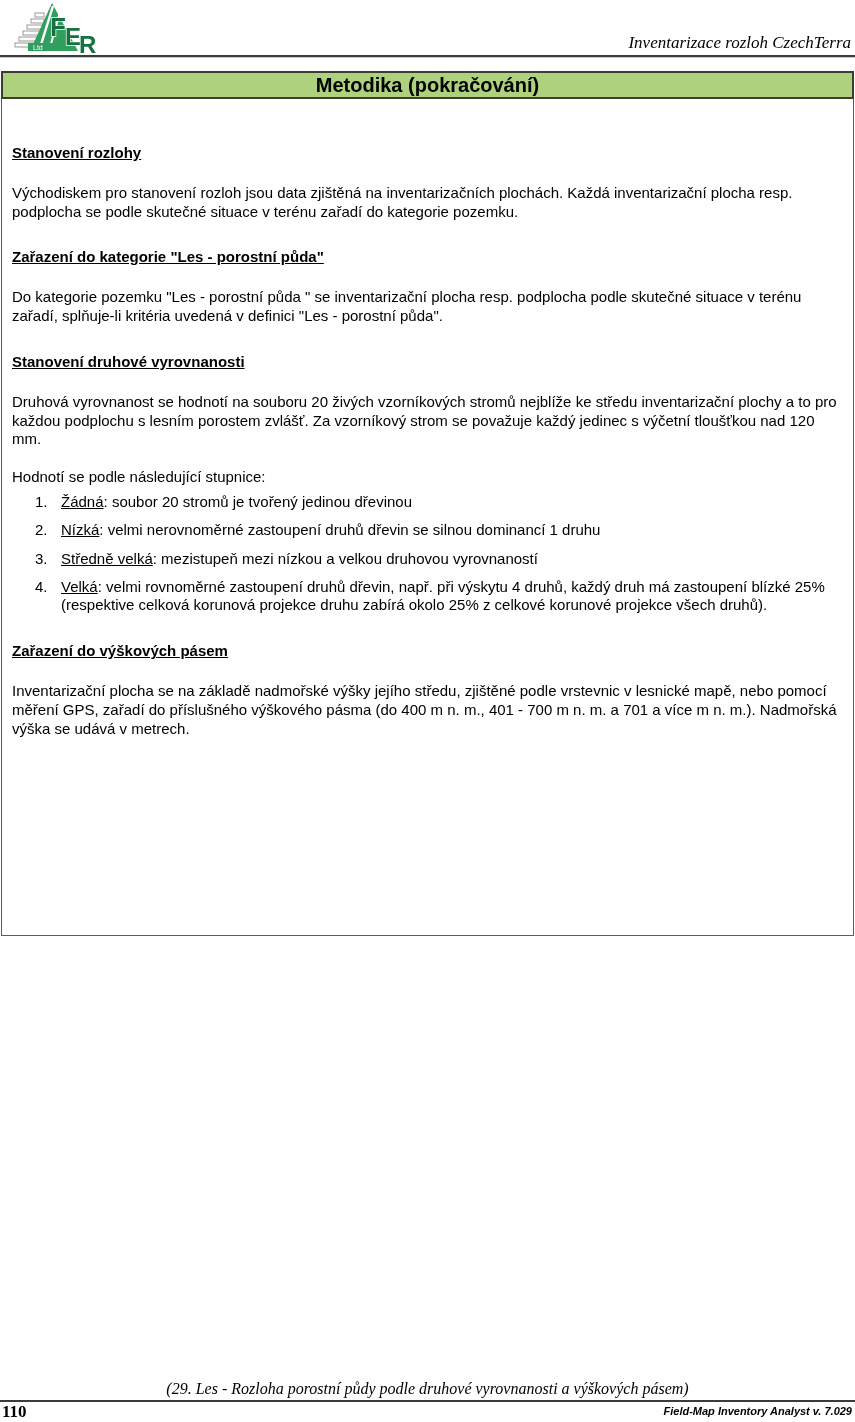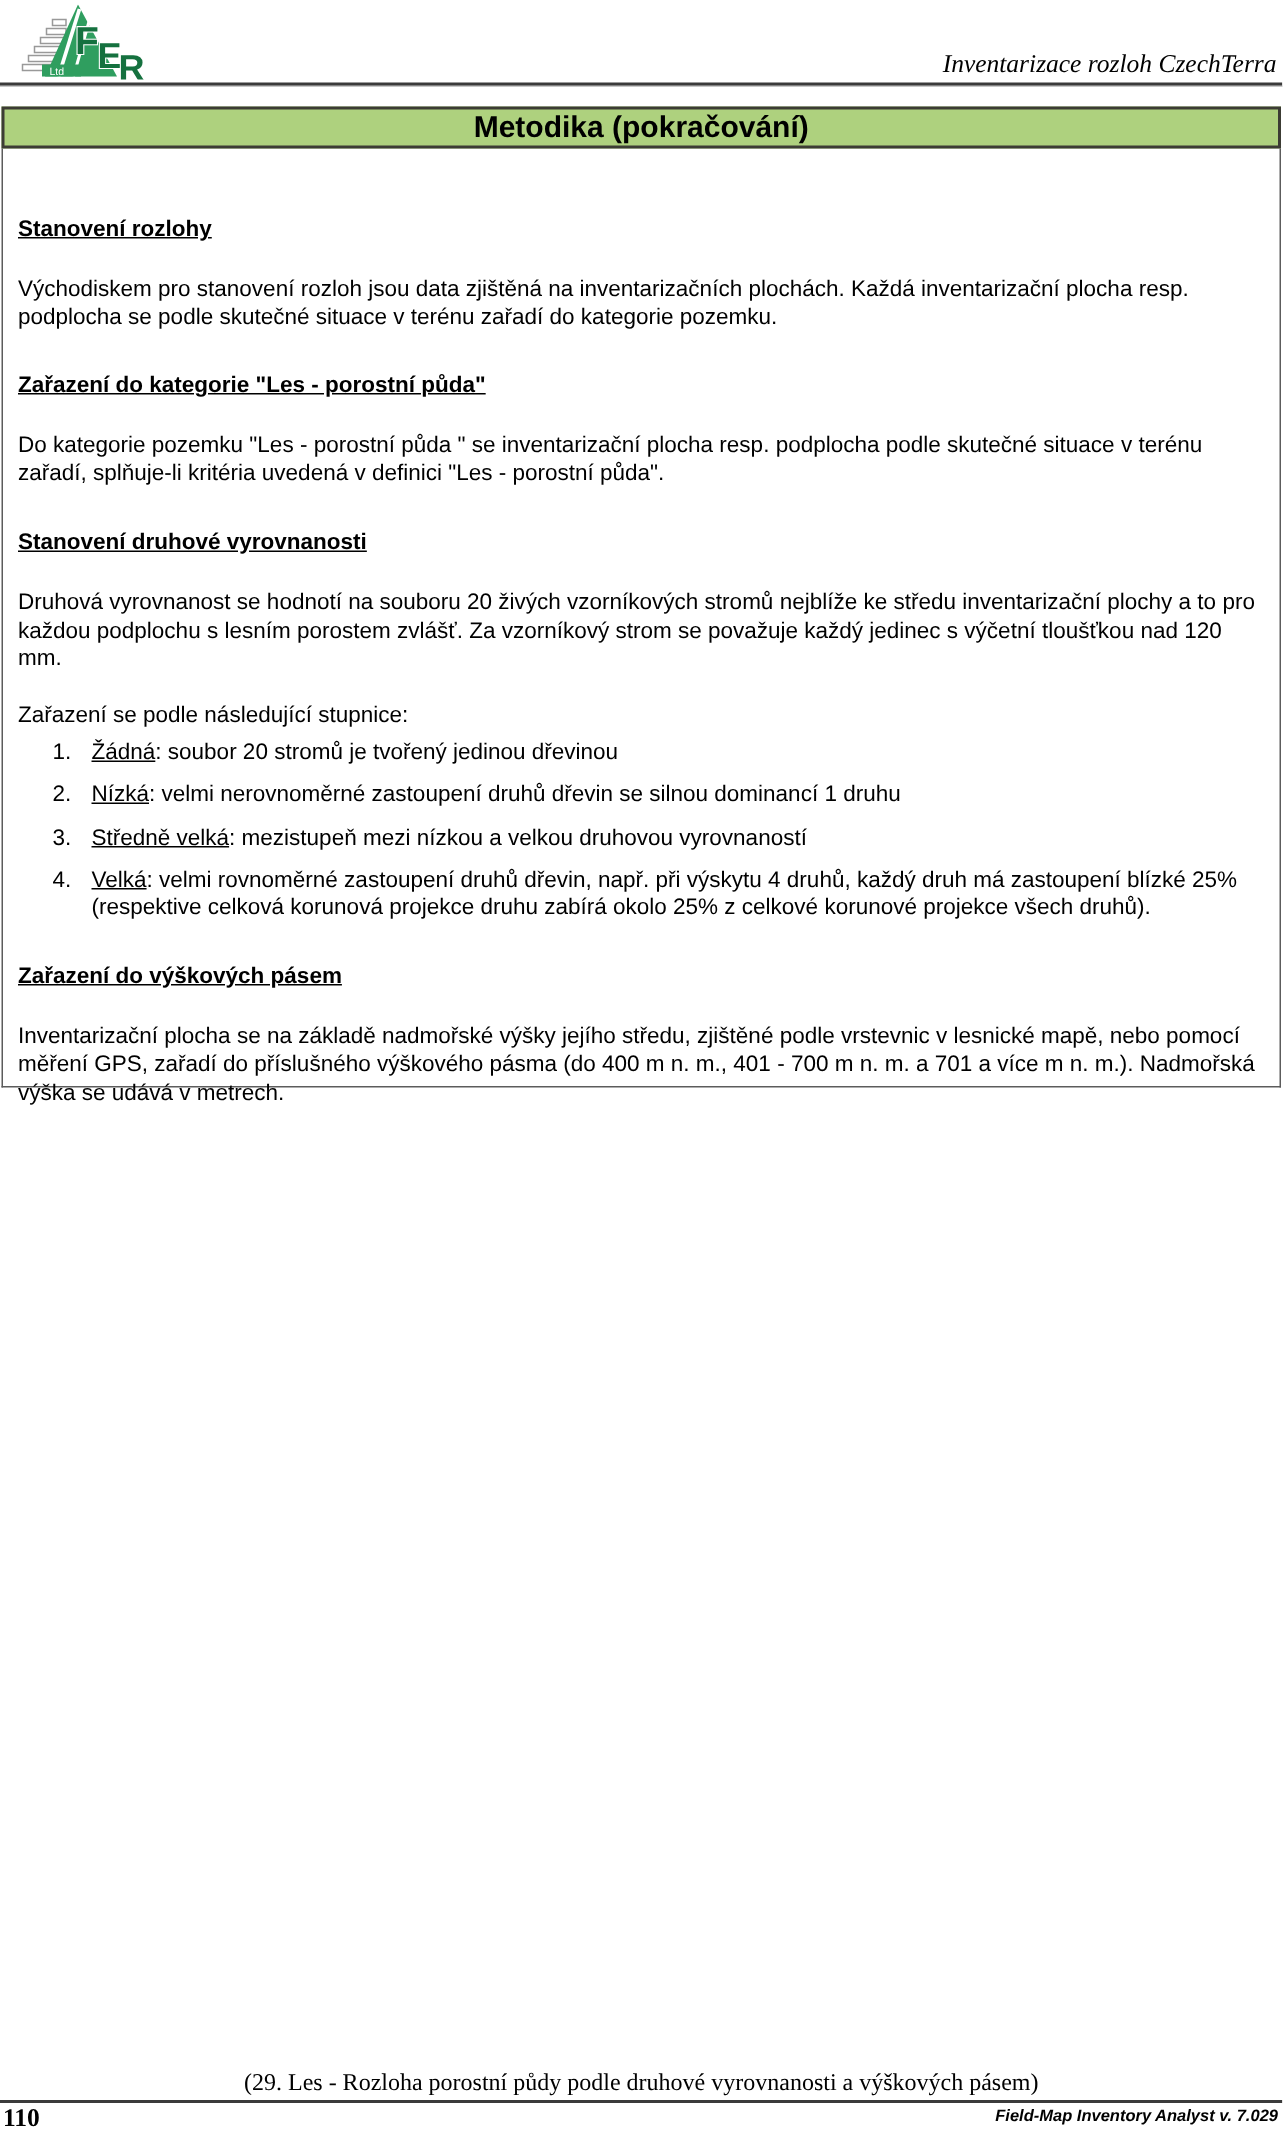--- a/index.html
+++ b/index.html
@@ -23,21 +23,21 @@
   
   .titlebar {
     position:absolute; top:71px; left:1px; right:1px; height:24px;
     background:#aed17e; border:2px solid #3c3c34;
     display:flex; align-items:center; justify-content:center;
     font-weight:bold; font-size:20px;
   }
 
   
   .content-box {
-    position:absolute; top:99px; left:1px; right:1px; height:626px;
+    position:absolute; top:99px; left:1px; right:1px; height:837px;
     border-left:1px solid #5c5c5c; border-right:1px solid #5c5c5c;
     border-bottom:1px solid #5c5c5c;
     padding:44px 10px 0 10px; box-sizing:border-box;
   }
   .content-box h2 {
     font-size:15px; font-weight:bold; text-decoration:underline;
     line-height:19px; margin:26px 0 22px 0;
   }
   .content-box h2:first-child { margin-top:0; }
   .content-box p { font-size:15px; line-height:18.7px; margin:0 0 19px 0; }
@@ -47,21 +47,21 @@
     display:flex; padding-left:23px; margin-bottom:9.5px;
     font-size:15px; line-height:18.7px;
   }
   .li-num { flex:0 0 26px; }
   .li-body { flex:1; }
   .u { text-decoration:underline;text-align:right; }
 
   
   .foot-caption {
     position:absolute; top:1380px; left:0; right:0; text-align:center;
-    font-family:"Liberation Serif", serif; font-size:16px;
+    font-family:"Liberation Serif", serif; font-style:italic; font-size:16px;
   }
   .foot-rule { position:absolute; top:1400px; left:0; right:0; height:2px; background:#3b3b3b; }
   .foot-page {
     position:absolute; top:1402px; left:2px;
     font-family:"Liberation Serif", serif; font-size:17px;font-weight:bold;
   }
   .foot-version {
     position:absolute; top:1405px; right:3px;
     font-style:italic; font-weight:bold; font-size:11px;
   }
@@ -102,21 +102,21 @@
   <div class="content-box">
 
     <h2>Stanovení rozlohy</h2>
     <p>Východiskem pro stanovení rozloh jsou data zjištěná na inventarizačních plochách. Každá inventarizační plocha resp. podplocha se podle skutečné situace v terénu zařadí do kategorie pozemku.</p>
 
     <h2>Zařazení do kategorie "Les - porostní půda"</h2>
     <p>Do kategorie pozemku "Les - porostní půda " se inventarizační plocha resp. podplocha podle skutečné situace v terénu zařadí, splňuje-li kritéria uvedená v definici "Les - porostní půda".</p>
 
     <h2>Stanovení druhové vyrovnanosti</h2>
     <p>Druhová vyrovnanost se hodnotí na souboru 20 živých vzorníkových stromů nejblíže ke středu inventarizační plochy a to pro každou podplochu s lesním porostem zvlášť. Za vzorníkový strom se považuje každý jedinec s výčetní tloušťkou nad 120 mm.</p>
-    <p class="tight">Zařazení se podle následující stupnice:</p>
+    <p class="tight">Hodnotí se podle následující stupnice:</p>
 
     <ol class="scale">
       <li>
         <span class="li-num">1.</span>
         <span class="li-body"><span class="u">Žádná</span><span>: soubor 20 stromů je tvořený jedinou dřevinou</span></span>
       </li>
       <li>
         <span class="li-num">2.</span>
         <span class="li-body"><span class="u">Nízká</span><span>: velmi nerovnoměrné zastoupení druhů dřevin se silnou dominancí 1 druhu</span></span>
       </li>

